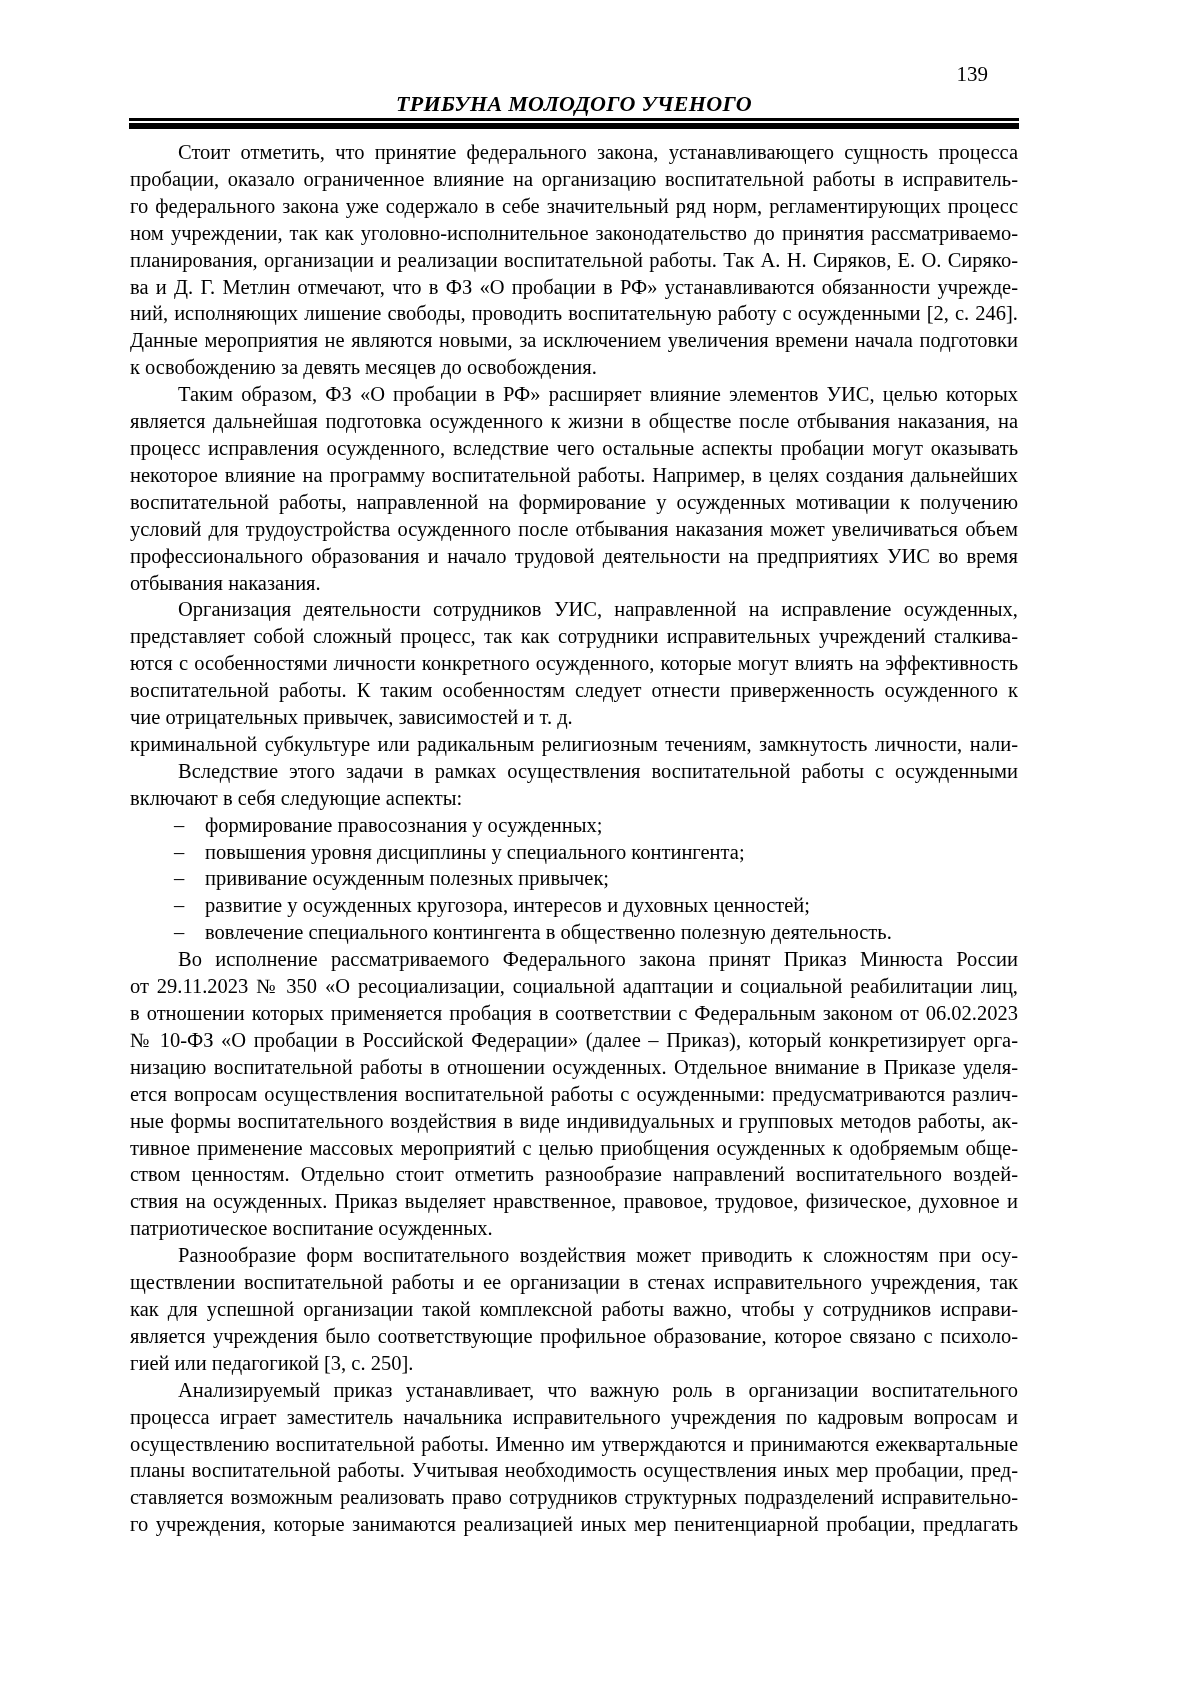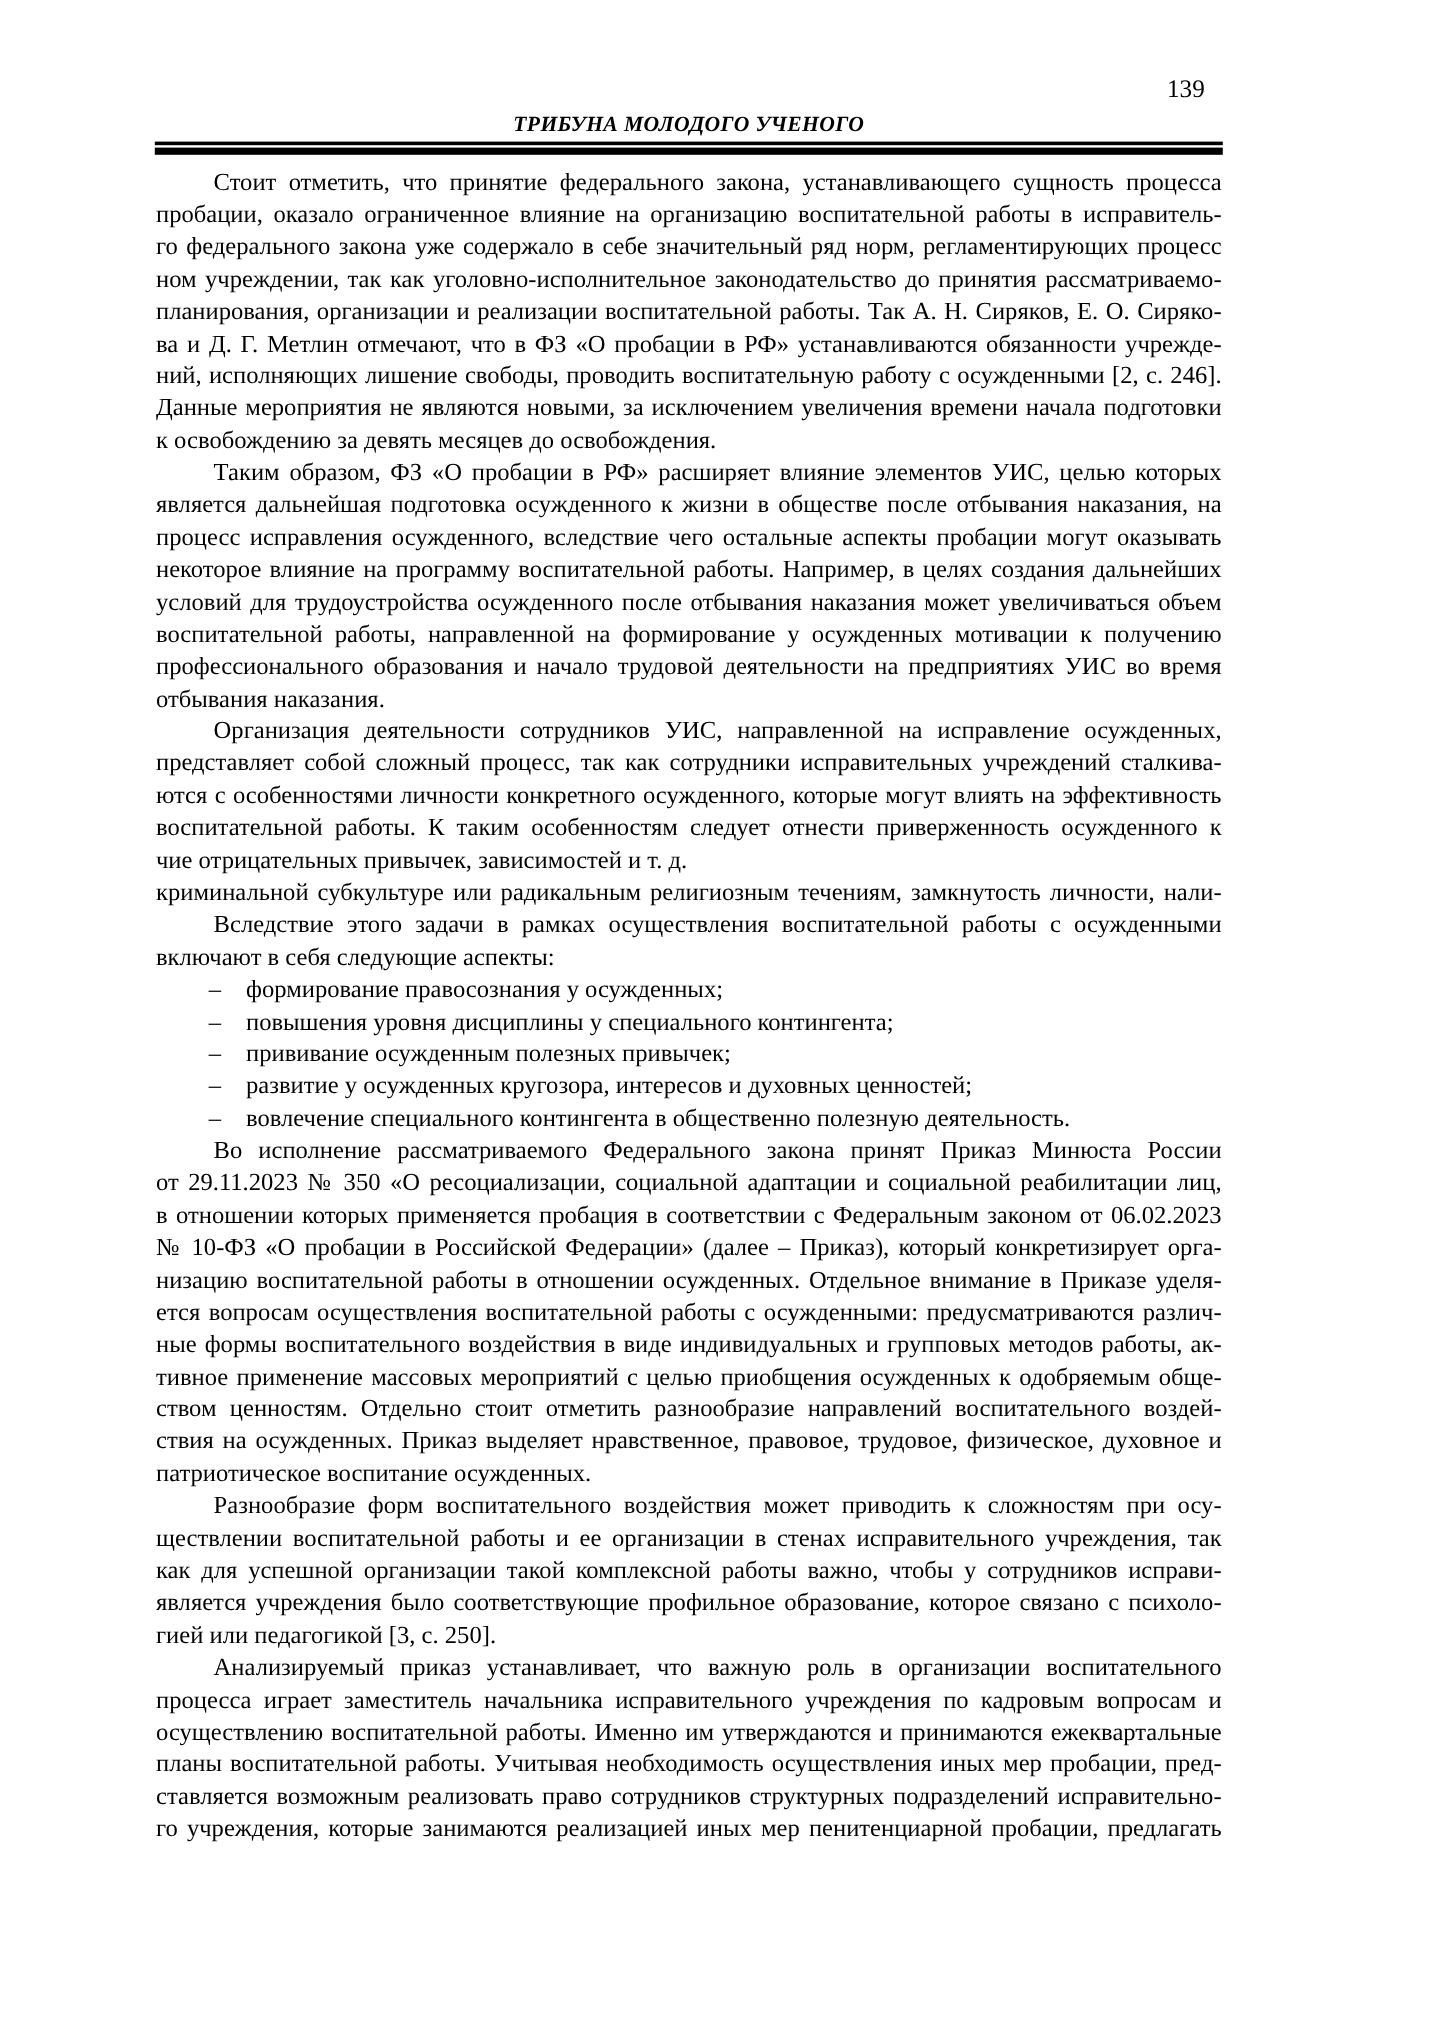--- a/index.html
+++ b/index.html
@@ -9,31 +9,31 @@
     height: 1697px;
     margin: 0 auto;
     background: #ffffff;
     color: #000000;
     font-family: "Liberation Serif", "DejaVu Serif", serif;
     overflow: hidden;
   }
   .page-number {
     position: absolute;
     top: 62px;
-    right: 196px;
+    right: 212px;
     font-size: 21px;
     line-height: 24px;
   }
   .running-head {
     position: absolute;
     top: 92px;
     left: 130px;
     width: 888px;
     text-align: center;
-    font-size: 18px;
+    font-size: 22px;
     font-weight: bold;
     font-style: italic;
     letter-spacing: 0.3px;
     line-height: 23px;
     white-space: nowrap;
   }
   .header-rule {
     position: absolute;
     top: 118px;
     left: 129px;
@@ -101,22 +101,22 @@
         <div class="line">ва и Д. Г. Метлин отмечают, что в ФЗ «О пробации в РФ» устанавливаются обязанности учрежде-</div>
         <div class="line">ний, исполняющих лишение свободы, проводить воспитательную работу с осужденными [2, с. 246].</div>
         <div class="line">Данные мероприятия не являются новыми, за исключением увеличения времени начала подготовки</div>
         <div class="line para-end">к освобождению за девять месяцев до освобождения.</div>
       </div>
       <div class="para">
         <div class="line first">Таким образом, ФЗ «О пробации в РФ» расширяет влияние элементов УИС, целью которых</div>
         <div class="line">является дальнейшая подготовка осужденного к жизни в обществе после отбывания наказания, на</div>
         <div class="line">процесс исправления осужденного, вследствие чего остальные аспекты пробации могут оказывать</div>
         <div class="line">некоторое влияние на программу воспитательной работы. Например, в целях создания дальнейших</div>
+        <div class="line">воспитательной работы, направленной на формирование у осужденных мотивации к получению</div>
         <div class="line">условий для трудоустройства осужденного после отбывания наказания может увеличиваться объем</div>
-        <div class="line">воспитательной работы, направленной на формирование у осужденных мотивации к получению</div>
         <div class="line">профессионального образования и начало трудовой деятельности на предприятиях УИС во время</div>
         <div class="line para-end">отбывания наказания.</div>
       </div>
       <div class="para">
         <div class="line first">Организация деятельности сотрудников УИС, направленной на исправление осужденных,</div>
         <div class="line">представляет собой сложный процесс, так как сотрудники исправительных учреждений сталкива-</div>
         <div class="line">ются с особенностями личности конкретного осужденного, которые могут влиять на эффективность</div>
         <div class="line">воспитательной работы. К таким особенностям следует отнести приверженность осужденного к</div>
         <div class="line para-end">чие отрицательных привычек, зависимостей и т. д.</div>
         <div class="line">криминальной субкультуре или радикальным религиозным течениям, замкнутость личности, нали-</div>

